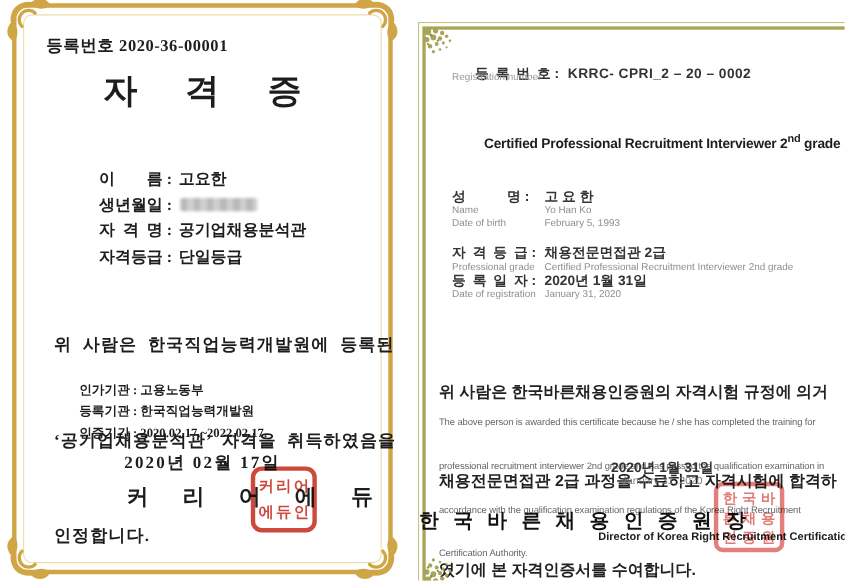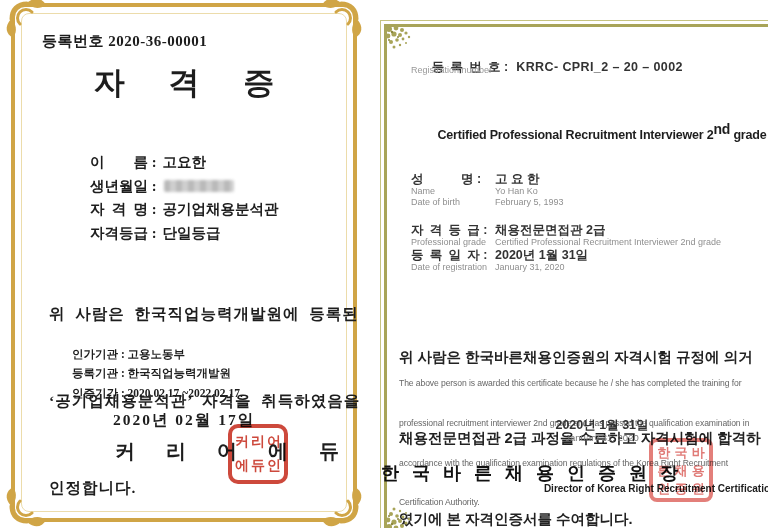--- a/index.html
+++ b/index.html
@@ -62,21 +62,21 @@
   .r-fl-bl { left:3px; bottom:3px; transform:scaleY(-1); }
   .r-fl-br { right:3px; bottom:3px; transform:scale(-1,-1); }
 
   .r-reg { position:absolute; left:30px; top:24px; font-size:12.5px; font-weight:bold; color:#333; white-space:pre; }
   .r-reg .val { font-weight:600; margin-left:8px; letter-spacing:.4px; }
   .r-regsub { position:absolute; left:30px; top:44px; font-size:9px; color:#999; }
   .r-title { position:absolute; left:0; top:60px; width:100%; text-align:center;
              font-size:23.5px; font-weight:800; color:#141414; letter-spacing:-.3px; }
   .r-subtitle { position:absolute; left:0; top:100px; width:100%; text-align:center;
                 font-size:12.5px; font-weight:bold; color:#1e1e1e; letter-spacing:-.2px; }
-  .r-subtitle sup { font-size:14px; }
+  .r-subtitle sup { font-size:10px; }
   .r-fields { position:absolute; left:30px; top:151px; }
   .r-fblock { height:25.4px; }
   .r-fmain { font-size:12.5px; font-weight:bold; color:#333; line-height:14px; white-space:pre; }
   .r-fsub { font-size:9px; color:#8f8f8f; line-height:11px; white-space:pre; }
   .r-flabel { display:inline-block; width:84px; white-space:pre; }
   .redact-right { display:inline-block; height:11px; vertical-align:-1px; border-radius:2px;
                   background:repeating-linear-gradient(90deg,#bdbdbd 0 5px,#d2d2d2 5px 10px); filter:blur(1.2px); }
   .rr-1 { width:32px; } .rr-2 { width:22px; margin-left:7px; } .rr-3 { width:13px; margin-left:6px; }
   .r-bodykr { position:absolute; left:18px; top:269px; font-size:14.5px; font-weight:600; color:#222;
               line-height:27px; white-space:pre; }

